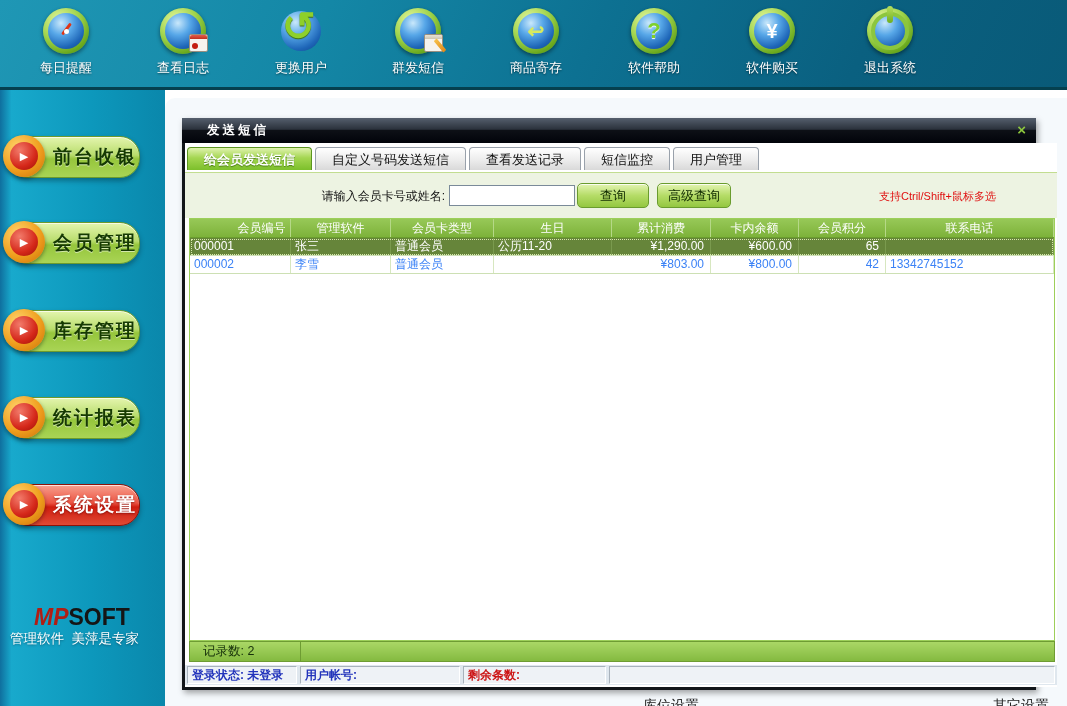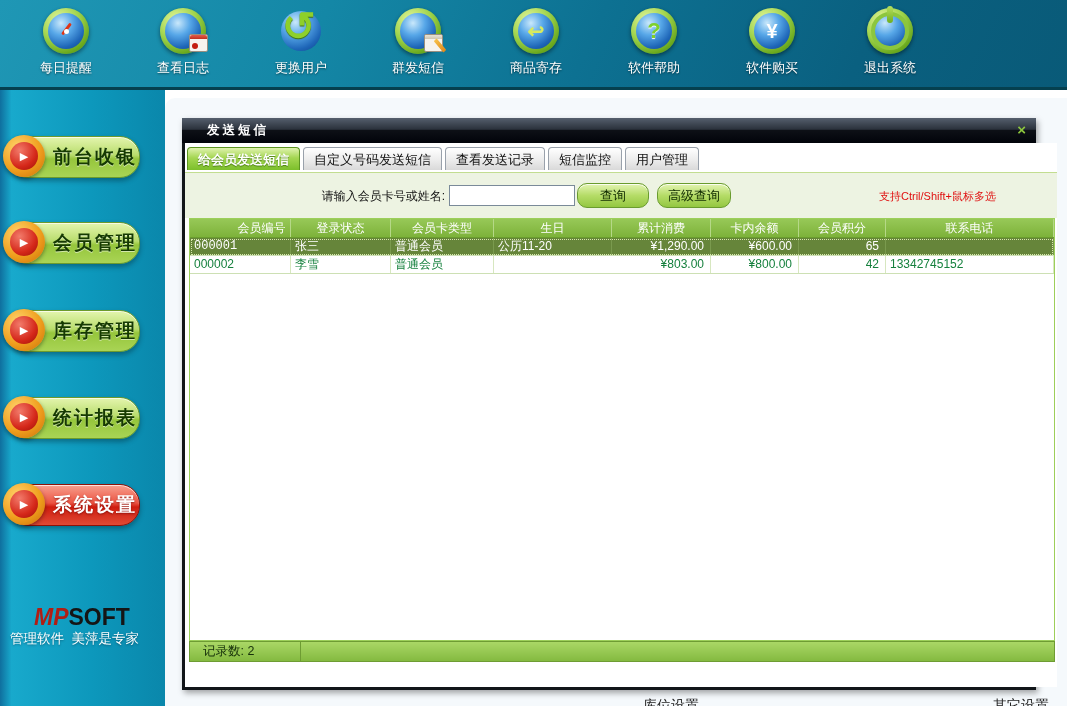--- a/index.html
+++ b/index.html
@@ -64,46 +64,46 @@
     background:#111519;box-sizing:border-box;box-shadow:2px 3px 6px rgba(0,0,0,.35)}
   .titlebar{position:relative;height:25px;
     background:linear-gradient(#555f6d 0%,#2b323c 45%,#0d1016 50%,#01030a 100%);
     display:flex;align-items:center}
   .title-text{margin-left:25px;color:#ffffff;font-size:12.5px;font-weight:bold;letter-spacing:3px}
   .close-x{position:absolute;right:10px;top:3px;color:#8dc63e;font-size:15px;font-weight:bold;cursor:pointer;line-height:18px}
   .dlg-content{position:absolute;left:3px;top:25px;width:872px;height:544px;background:#ffffff;overflow:hidden}
   
   .tabrow{position:absolute;left:0;top:0;width:100%;height:29px;background:#fff}
   .tab{position:relative;display:inline-block;margin:4px 1px 0 2px;height:23px;line-height:23px;
-    padding:0 10px;font-size:13px;border-radius:4px 4px 0 0;cursor:pointer;box-sizing:border-box;vertical-align:bottom}
+    padding:0 16px;font-size:13px;border-radius:4px 4px 0 0;cursor:pointer;box-sizing:border-box;vertical-align:bottom}
   .tab.inactive{background:linear-gradient(#ffffff 0%,#ececec 55%,#d9d9d9 100%);
     border:1px solid #99a1ab;border-bottom:none;color:#111}
   .tab.active{background:linear-gradient(#dff2ae 0%,#a4d651 45%,#7cbf2b 100%);
     border:1px solid #5c9520;border-bottom:none;color:#ffffff;font-weight:bold;text-shadow:0 1px 1px #4a7d14}
   
   .toolbar{position:absolute;left:0;top:29px;width:100%;height:46px;background:#edf3e2;
     border-top:1px solid #c2dd90;box-sizing:border-box;display:flex;align-items:center}
   .search-label{position:absolute;left:105px;top:15px;width:155px;text-align:right;font-size:12px;color:#111;white-space:nowrap}
   .search-input{position:absolute;left:264px;top:12px;width:118px;height:19px;border:1px solid #7a8a99;background:#fff;font-size:12px;padding:0 3px}
-  .gbtn{position:absolute;top:10px;height:25px;border:1px solid #6a9c2e;border-radius:10px;
+  .gbtn{position:absolute;top:10px;height:25px;border:1px solid #6a9c2e;border-radius:5px;
     background:linear-gradient(#e3f4b2 0%,#b5dc67 50%,#94c741 100%);
     font-size:13px;color:#112c00;cursor:pointer;box-shadow:inset 0 1px 0 rgba(255,255,255,.8);
     font-family:Liberation Serif, serif;white-space:nowrap}
   .btn-query{left:392px;width:72px}
   .btn-adv{left:472px;width:74px}
   .btn-sendall{left:556px;width:128px}
   .hint{position:absolute;left:694px;top:16px;font-size:11px;font-weight:normal;color:#e01010;white-space:nowrap}
   
   .tablewrap{position:absolute;left:4px;top:75px;width:866px;height:423px;background:#ffffff;
     border:1px solid #9ccf5a;box-sizing:border-box;overflow:hidden}
   .thead{display:flex;height:19px;background:linear-gradient(#97c857 0%,#7db23a 100%);border-bottom:1px solid #6a9c2e;box-sizing:border-box}
   .th{color:#ffffff;font-size:12px;text-align:center;line-height:18px;border-right:1px solid #b5d887;box-sizing:border-box;overflow:hidden;white-space:nowrap}
   .trow{display:flex;height:18px;box-sizing:border-box;border-bottom:1px solid #cde0b4;background:#fff;cursor:pointer}
   .trow.selected{background:#66853a;outline:1px dotted #d9e9ae;outline-offset:-2px}
-  .td{font-size:12px;line-height:17px;color:#15803d;border-right:1px solid #d7e7c0;box-sizing:border-box;overflow:hidden;white-space:nowrap;padding:0 4px}
+  .td{font-size:12px;line-height:17px;color:#3b82f6;border-right:1px solid #d7e7c0;box-sizing:border-box;overflow:hidden;white-space:nowrap;padding:0 4px}
   .trow.selected .td{color:#ffffff;border-right-color:#7a9a4e}
   .td.r{text-align:right;padding-right:6px}
   
   .recordbar{position:absolute;left:4px;top:498px;width:866px;height:21px;
     background:linear-gradient(#aad766 0%,#84ba40 100%);border:1px solid #6e9c33;box-sizing:border-box;
     display:flex;align-items:center}
   .record-label{margin-left:13px;font-size:12.5px;color:#16300a}
   .record-sep{position:absolute;left:110px;top:0;height:100%;border-left:1px solid #6e9c33}
   
   .statusbar{position:absolute;left:0px;top:522px;width:872px;height:20px;background:#dfe7ee;display:flex;gap:3px;padding-left:2px;box-sizing:border-box}
@@ -236,31 +236,31 @@
     <div class="toolbar">
       <span class="search-label">请输入会员卡号或姓名:</span>
       <input class="search-input" type="text" value="" style="">
       <button class="gbtn btn-query">查询</button>
       <button class="gbtn btn-adv">高级查询</button>
       <span class="hint">支持Ctril/Shift+鼠标多选</span>
     </div>
     <div class="tablewrap">
       <div class="thead">
           <div class="th" style="width: 101px; padding-left: 43px;">会员编号</div>
-          <div class="th" style="width: 100px;">登录状态</div>
+          <div class="th" style="width: 100px;">管理软件</div>
           <div class="th" style="width: 103px;">会员卡类型</div>
           <div class="th" style="width: 118px;">生日</div>
           <div class="th" style="width: 99px;">累计消费</div>
           <div class="th" style="width: 88px;">卡内余额</div>
           <div class="th" style="width: 87px;">会员积分</div>
           <div class="th" style="width: 164px; flex: 1 1 0%;">联系电话</div>
         </div>
       <div id="tbody">
           <div class="trow selected">
-            <div class="td" style="width: 101px; font-family: Liberation Mono, monospace;">000001</div>
+            <div class="td" style="width: 101px;">000001</div>
             <div class="td" style="width: 100px;">张三</div>
             <div class="td" style="width: 103px;">普通会员</div>
             <div class="td" style="width: 118px;">公历11-20</div>
             <div class="td r" style="width: 99px;">¥1,290.00</div>
             <div class="td r" style="width: 88px;">¥600.00</div>
             <div class="td r" style="width: 87px;">65</div>
             <div class="td" style="width: 164px; flex: 1 1 0%;"></div>
           </div>
           <div class="trow">
             <div class="td" style="width: 101px;">000002</div>
@@ -271,14 +271,20 @@
             <div class="td r" style="width: 88px;">¥800.00</div>
             <div class="td r" style="width: 87px;">42</div>
             <div class="td" style="width: 164px; flex: 1 1 0%;">13342745152</div>
           </div>
         </div>
     </div>
     <div class="recordbar">
       <span class="record-label">记录数: 2</span>
       <span class="record-sep"></span>
     </div>
+    <div class="statusbar">
+      <div class="seg seg1 blue">登录状态: 未登录</div>
+      <div class="seg seg2 blue">用户帐号:</div>
+      <div class="seg seg3 red">剩余条数:</div>
+      <div class="seg seg4"></div>
+    </div>
   </div>
 </div>
 
 </body></html>

